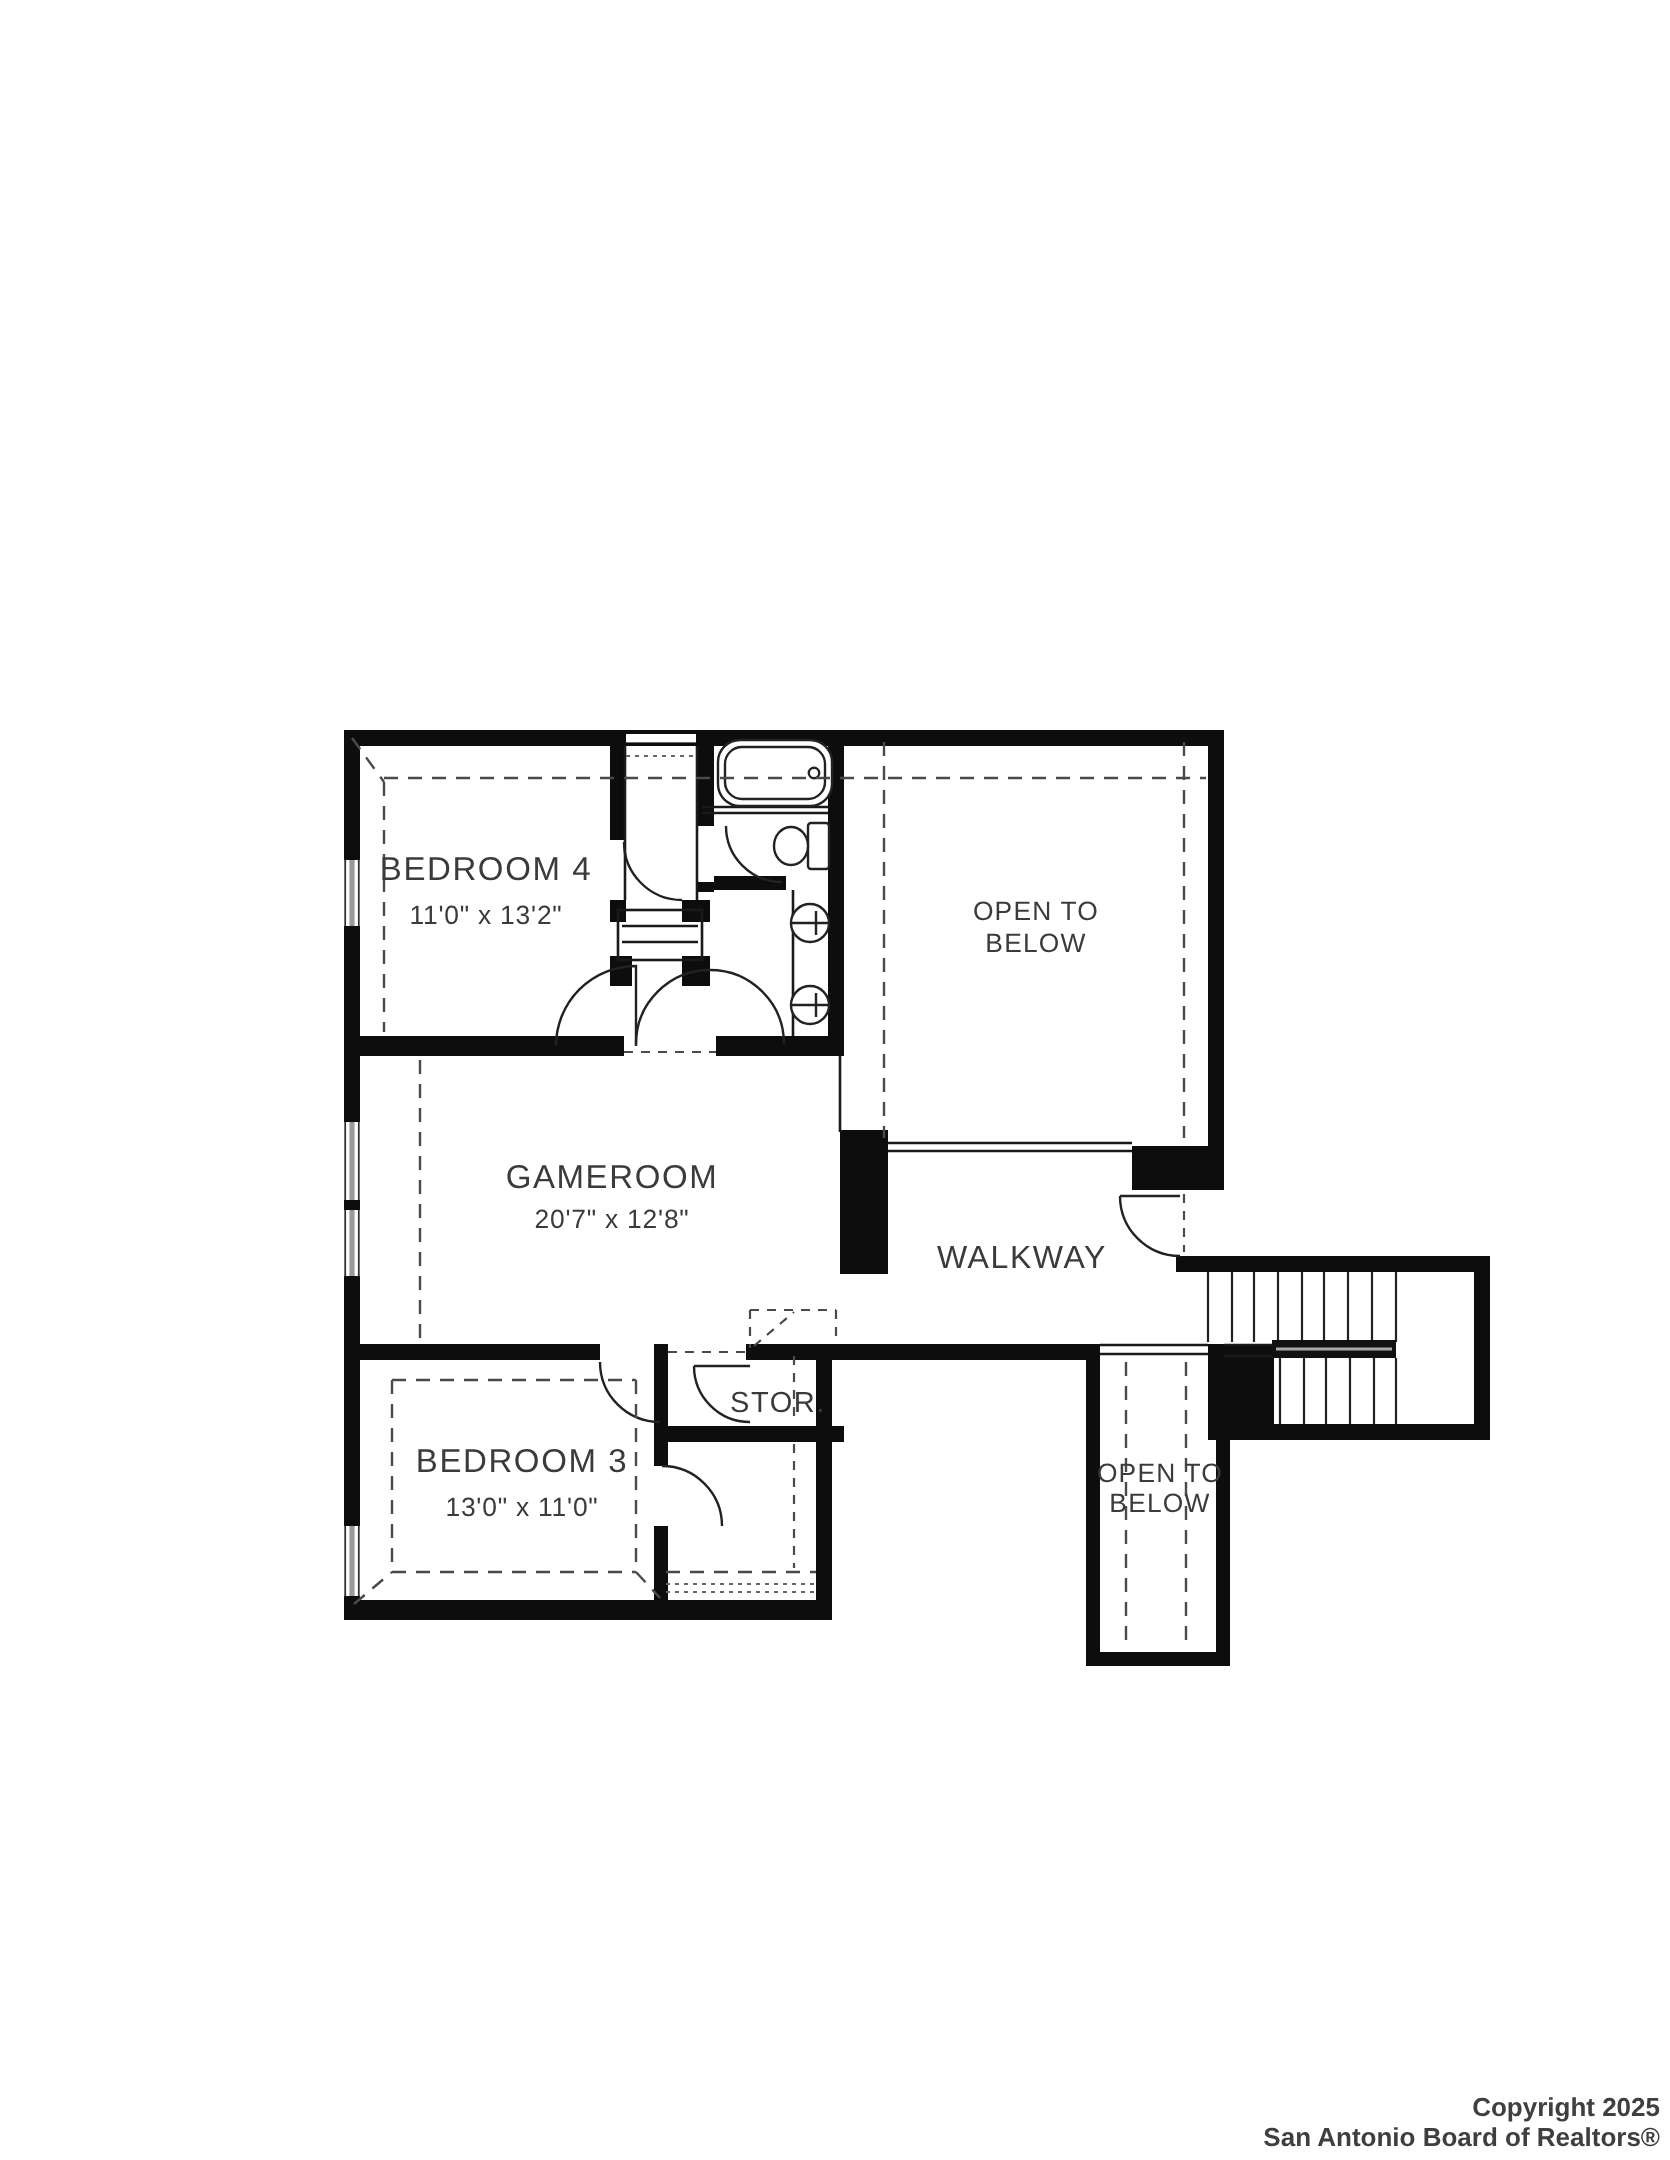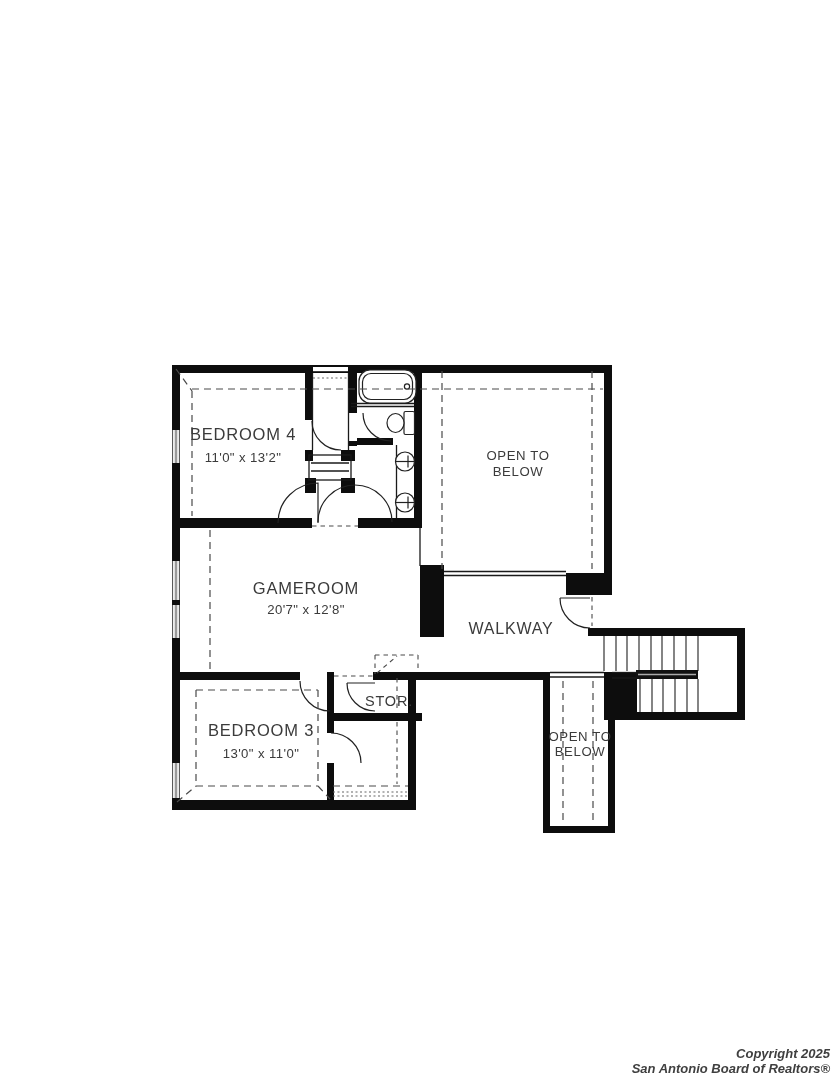--- a/index.html
+++ b/index.html
@@ -16,21 +16,21 @@
   .dash-sm{stroke:#4a4a4a;stroke-width:1.1;fill:none;stroke-dasharray:4.5 4;}
   .dots{stroke:#666666;stroke-width:1.1;fill:none;stroke-dasharray:2 2.5;}
   .win{fill:#9a9a9a;}
   .room-name{font-size:16.5px;letter-spacing:0.8px;fill:#3b3b3b;text-anchor:middle;}
   .room-dims{font-size:13.2px;letter-spacing:0.4px;fill:#3b3b3b;text-anchor:middle;}
   .room-small{font-size:13.2px;letter-spacing:0.6px;fill:#3b3b3b;text-anchor:middle;}
   .room-stor{font-size:14.5px;letter-spacing:0.8px;fill:#3b3b3b;text-anchor:middle;}
   .walkway-name{font-size:16px;letter-spacing:0.8px;fill:#3b3b3b;text-anchor:middle;}
   #copyright{position:absolute;right:5px;bottom:4px;text-align:right;
     font-weight:bold;font-size:13px;line-height:15px;color:#3f3f3f;
-    text-shadow:1px 1px 0 #ffffff,-1px -1px 0 #ffffff,1px -1px 0 #ffffff,-1px 1px 0 #ffffff;font-style:italic;}
+    text-shadow:1px 1px 0 #ffffff,-1px -1px 0 #ffffff,1px -1px 0 #ffffff,-1px 1px 0 #ffffff;}
 </style>
 </head>
 <body>
 
 <svg id="plan" width="835" height="1080" viewBox="0 0 835 1080">
 
   <g>
 
     <rect class="wall" x="172" y="365" width="8" height="65"></rect>
     <rect class="wall" x="172" y="463" width="8" height="98"></rect>

